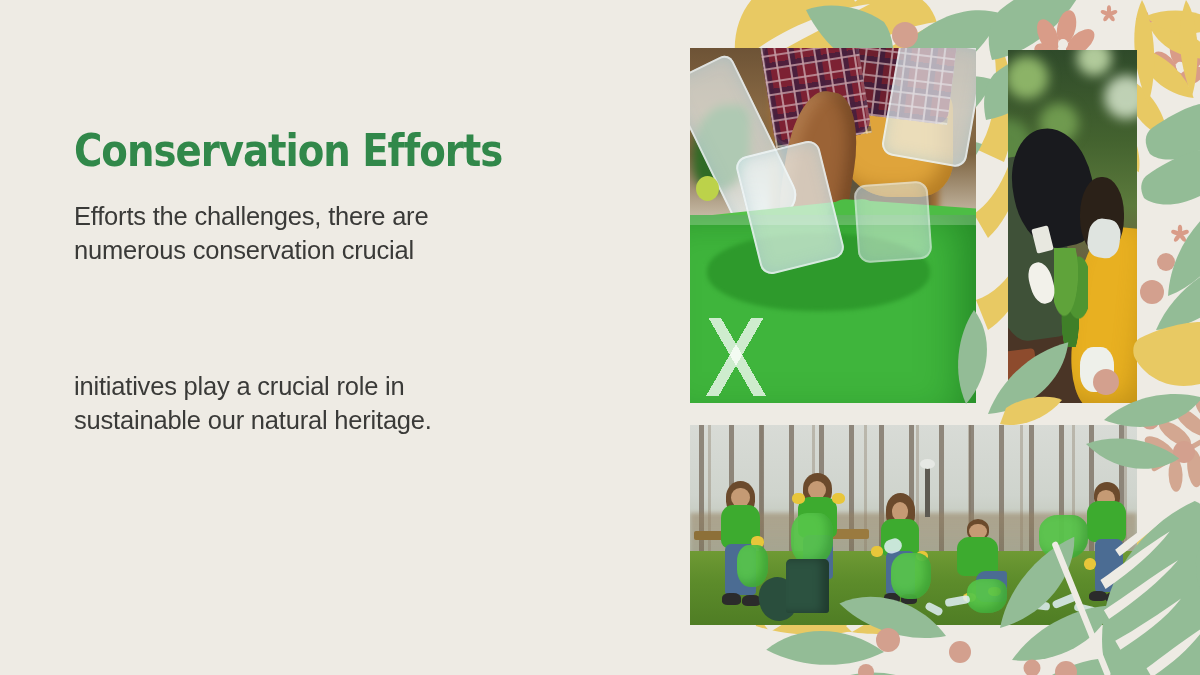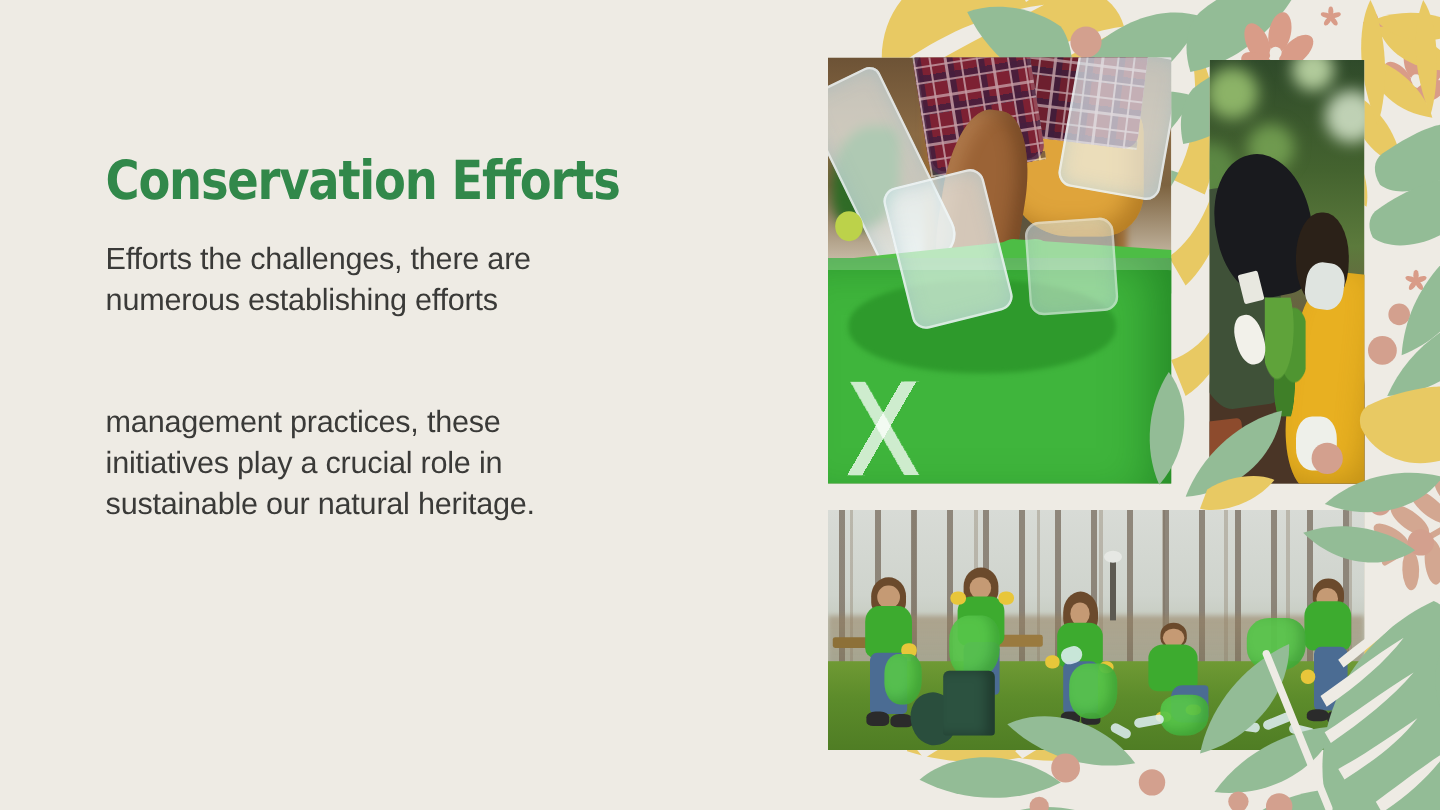--- a/index.html
+++ b/index.html
@@ -17,21 +17,21 @@
   }
 
   
   .deco{position:absolute;top:0;left:0;width:1200px;height:675px;pointer-events:none;}
   .deco-back{z-index:1;}
   .deco-front{z-index:3;}
 
   
   .text-col{
     position:absolute;
-    left:88px; top:128px;
+    left:74px; top:128px;
     width:560px;
     z-index:4;
   }
   .slide-title{
     margin:0 0 26px 0;
     font-family:"DejaVu Sans", sans-serif;
     font-weight:700;
     font-size:45px;
     line-height:1.0;
     letter-spacing:-1.2px;
@@ -558,25 +558,25 @@
       <path d="M1140,338 C 1172,322 1200,322 1200,322 L1200,384 C 1166,392 1142,374 1134,356 C 1132,348 1134,342 1140,338 Z"></path>
       <path d="M1006,408 C 1024,396 1050,394 1062,400 C 1046,420 1018,428 1000,424 Z"></path>
     </g>
   </svg>
 
   <div class="text-col">
     <h1 class="slide-title">Conservation Efforts</h1>
     <div class="body-block">
       <p class="para1">
         <span>Efforts the challenges, there are</span><br>
-        <span>numerous establishing efforts</span><br>
+        <span>numerous conservation crucial</span><br>
       </p>
       <p class="para2">
         <br>
         <br>
-        <span>management practices, these</span><br>
+        <br>
         <span>initiatives play a crucial role in</span><br>
         <span>sustainable our natural heritage.</span>
       </p>
     </div>
   </div>
 
 </div>
 
 </body></html>

